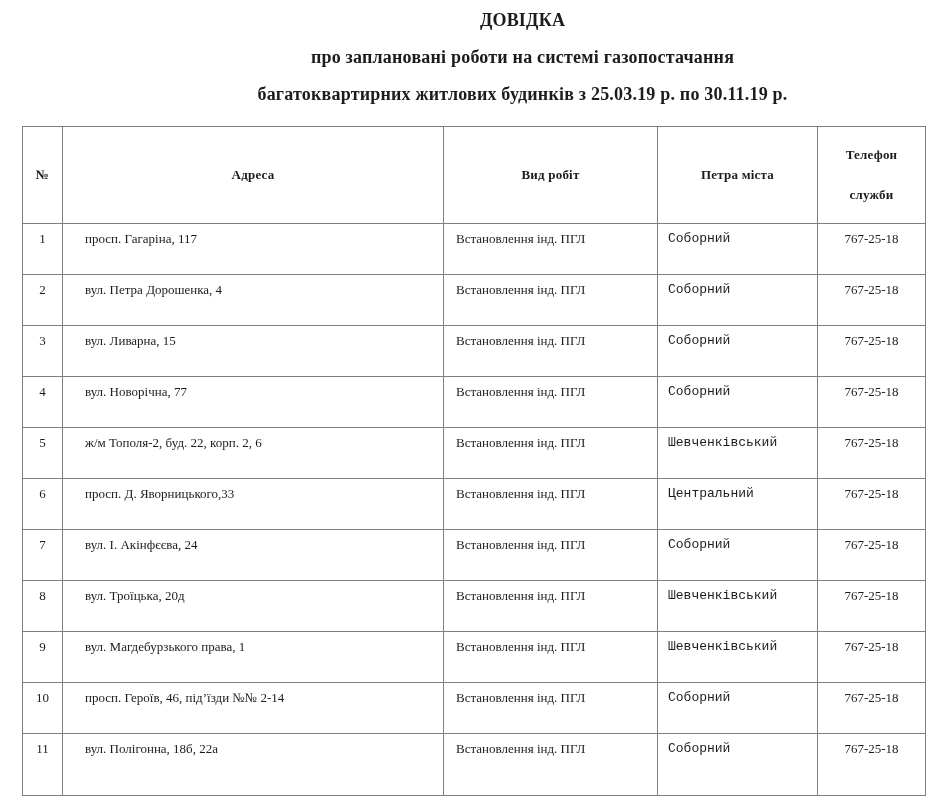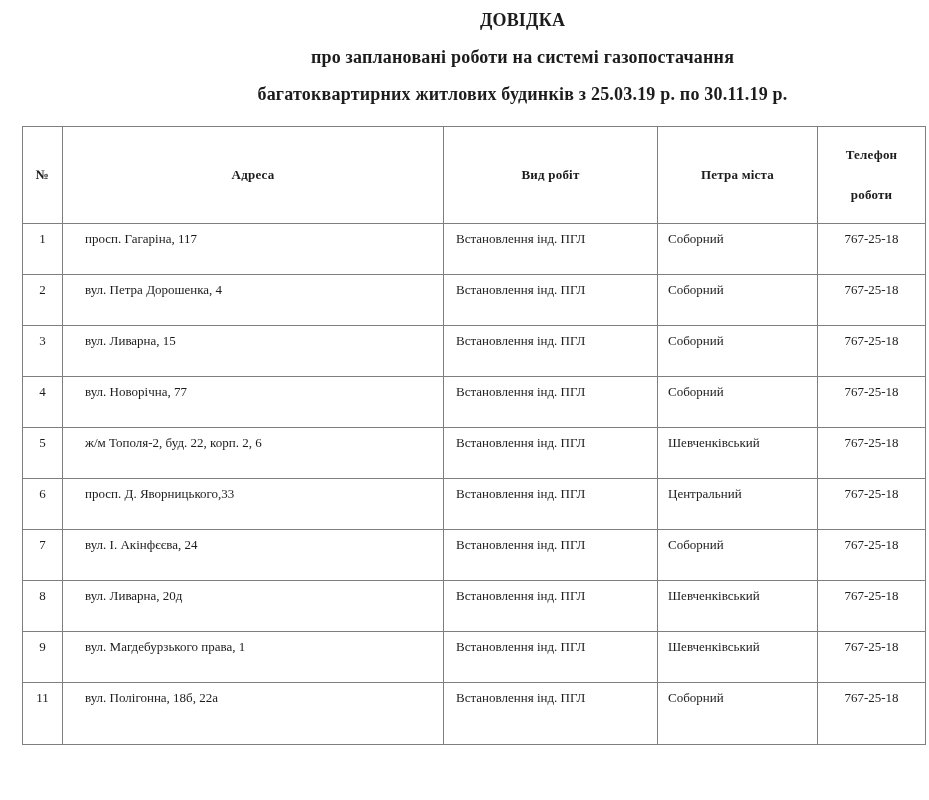--- a/index.html
+++ b/index.html
@@ -49,21 +49,21 @@
 
   .works-table tbody tr { height:51px; }
   .works-table tbody tr:last-child { height:62px; }
   .works-table td {
     vertical-align:top;
     padding-top:7px;
   }
   td.col-num   { text-align:center; }
   td.col-address  { padding-left:22px; }
   td.col-work     { padding-left:12px; }
-  td.col-district { padding-left:10px; }
+  td.col-district { padding-left:10px;font-family:Liberation Mono, monospace; }
   td.col-phone    { text-align:center; }
 
   col.c-num      { width:40px; }
   col.c-address  { width:381px; }
   col.c-work     { width:214px; }
   col.c-district { width:160px; }
   col.c-phone    { width:108px; }
 </style>
 </head>
 <body>
@@ -85,21 +85,21 @@
         <col class="c-phone">
     </colgroup>
     <thead>
       <tr>
         <th>№</th>
         <th>Адреса</th>
         <th>Вид робіт</th>
         <th>Петра міста</th>
         <th>
           <div class="phone-header-line1">Телефон</div>
-          <div class="phone-header-line2">роботи</div>
+          <div class="phone-header-line2">служби</div>
         </th>
       </tr>
     </thead>
     <tbody id="table-body">
   <tr>
     <td class="col-num">1</td>
     <td class="col-address">просп. Гагаріна, 117</td>
     <td class="col-work">Встановлення інд. ПГЛ</td>
     <td class="col-district">Соборний</td>
     <td class="col-phone">767-25-18</td>
@@ -148,34 +148,41 @@
   <tr>
     <td class="col-num">7</td>
     <td class="col-address">вул. І. Акінфєєва, 24</td>
     <td class="col-work">Встановлення інд. ПГЛ</td>
     <td class="col-district">Соборний</td>
     <td class="col-phone">767-25-18</td>
   </tr>
 
   <tr>
     <td class="col-num">8</td>
-    <td class="col-address">вул. Ливарна, 20д</td>
+    <td class="col-address">вул. Троїцька, 20д</td>
     <td class="col-work">Встановлення інд. ПГЛ</td>
     <td class="col-district">Шевченківський</td>
     <td class="col-phone">767-25-18</td>
   </tr>
 
   <tr>
     <td class="col-num">9</td>
     <td class="col-address">вул. Магдебурзького права, 1</td>
     <td class="col-work">Встановлення інд. ПГЛ</td>
     <td class="col-district">Шевченківський</td>
     <td class="col-phone">767-25-18</td>
   </tr>
 
+  <tr>
+    <td class="col-num">10</td>
+    <td class="col-address">просп. Героїв, 46, під’їзди №№ 2-14</td>
+    <td class="col-work">Встановлення інд. ПГЛ</td>
+    <td class="col-district">Соборний</td>
+    <td class="col-phone">767-25-18</td>
+  </tr>
 
   <tr>
     <td class="col-num">11</td>
     <td class="col-address">вул. Полігонна, 18б, 22а</td>
     <td class="col-work">Встановлення інд. ПГЛ</td>
     <td class="col-district">Соборний</td>
     <td class="col-phone">767-25-18</td>
   </tr>
 </tbody>
   </table>

